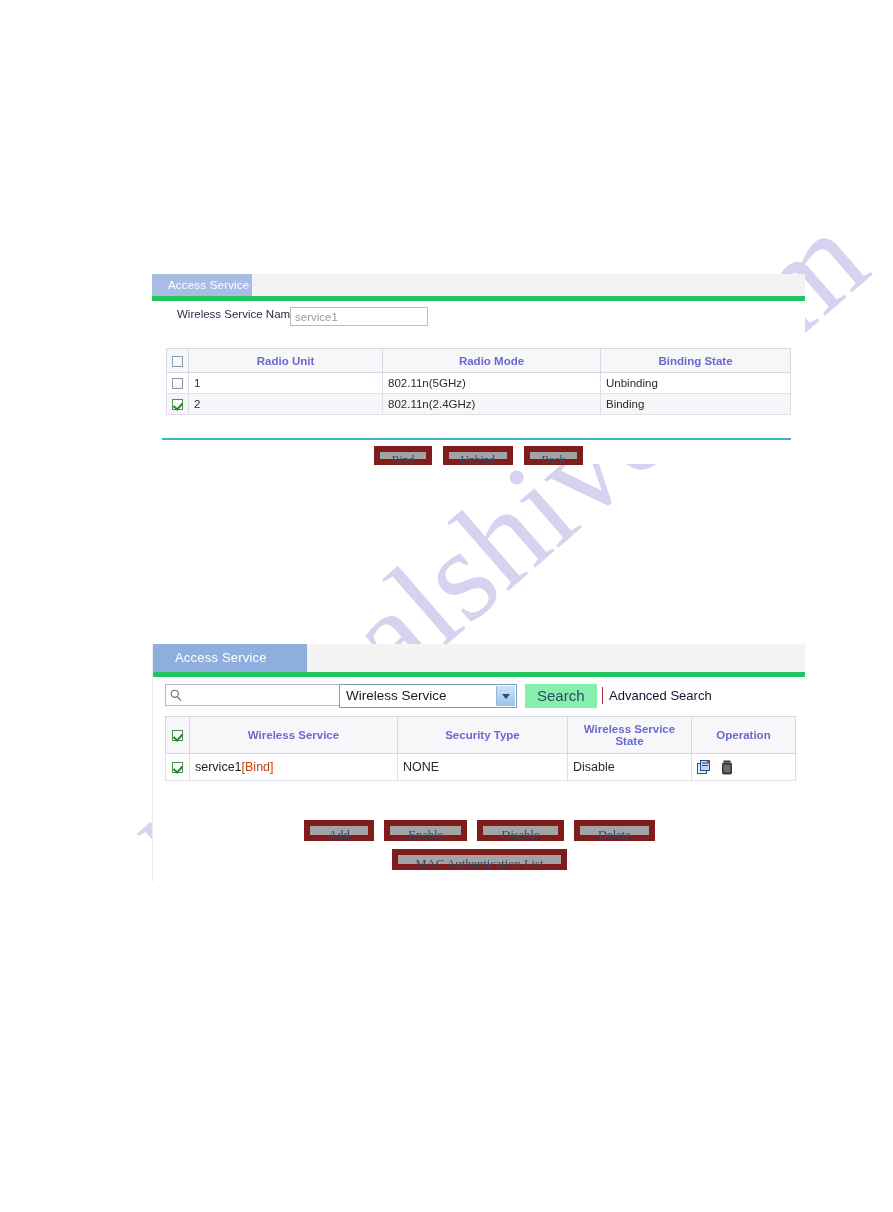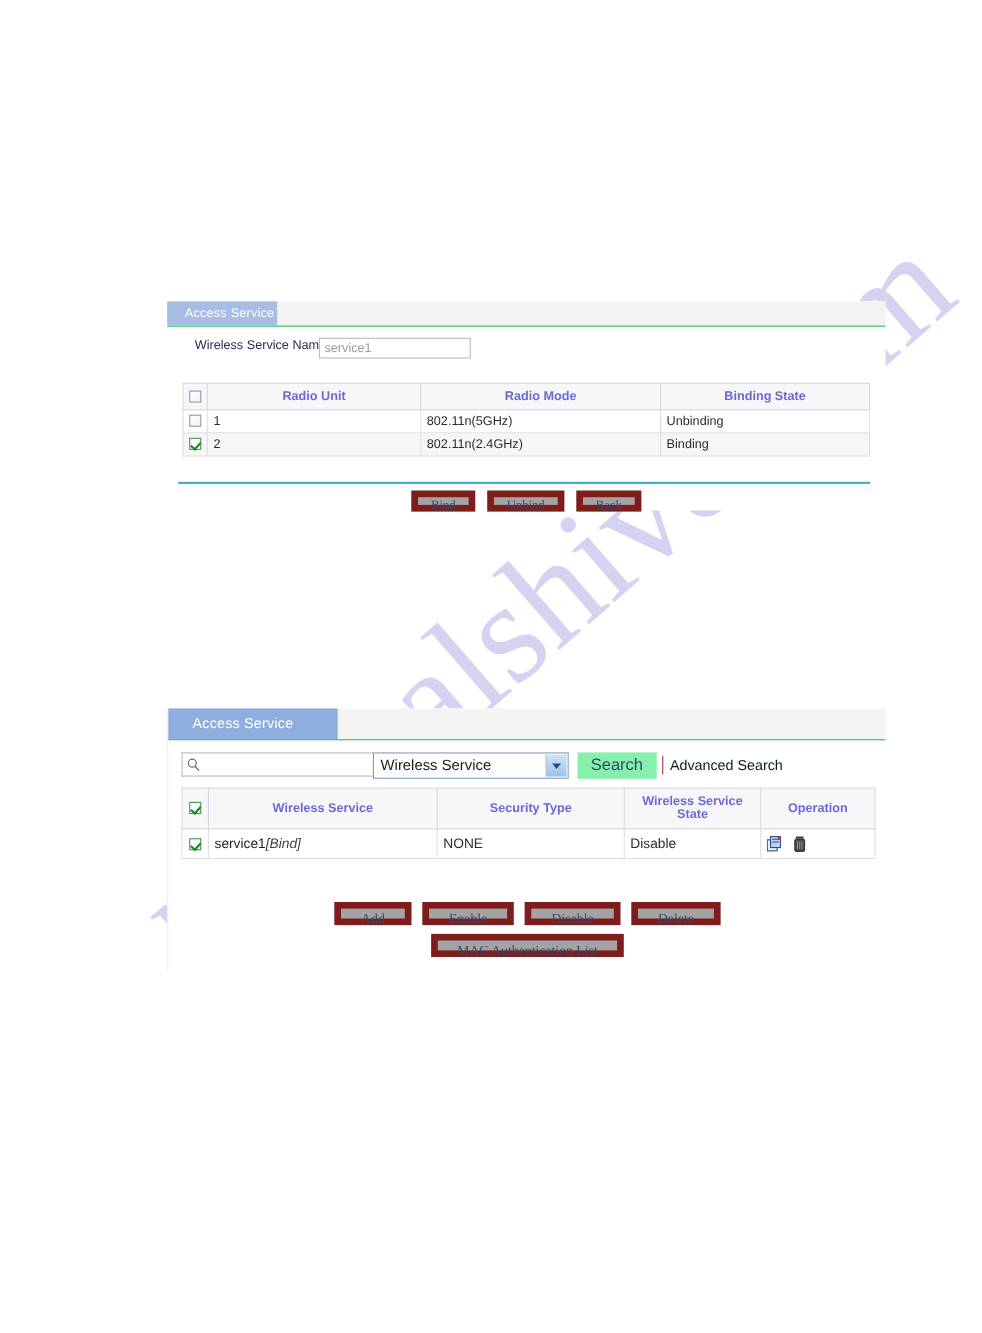--- a/index.html
+++ b/index.html
@@ -51,21 +51,21 @@
   }
 
   
   .panel {
     position: absolute;
     background: #ffffff;
     box-sizing: border-box;
   }
   .tabstrip {
     background: #f3f3f3;
-    border-bottom: 1px solid #22c55e;
+    border-bottom: 5px solid #22c55e;
     height: 22px;
     position: relative;
   }
   .tab {
     position: absolute;
     left: 0; top: 0;
     background: #a8bde4;
     color: #ffffff;
     height: 22px;
     line-height: 22px;
@@ -321,21 +321,21 @@
     color: #0f172a;
     text-decoration: none;
     cursor: pointer;
     line-height: 18px;
   }
 
   
   #list-grid th { height: 34px; }
   #list-grid td { height: 26px; font-size: 12.5px; }
   .svc-name { color: #1d1d1d; }
-  .svc-bind { color: #404040; cursor: pointer; font-style: italic; }
+  .svc-bind { color: #c2410c; cursor: pointer; }
 
   
   .op-icons { padding-left: 6px; }
   .op-icon {
     display: inline-block;
     vertical-align: middle;
     margin-right: 6px;
     cursor: pointer;
   }
 

